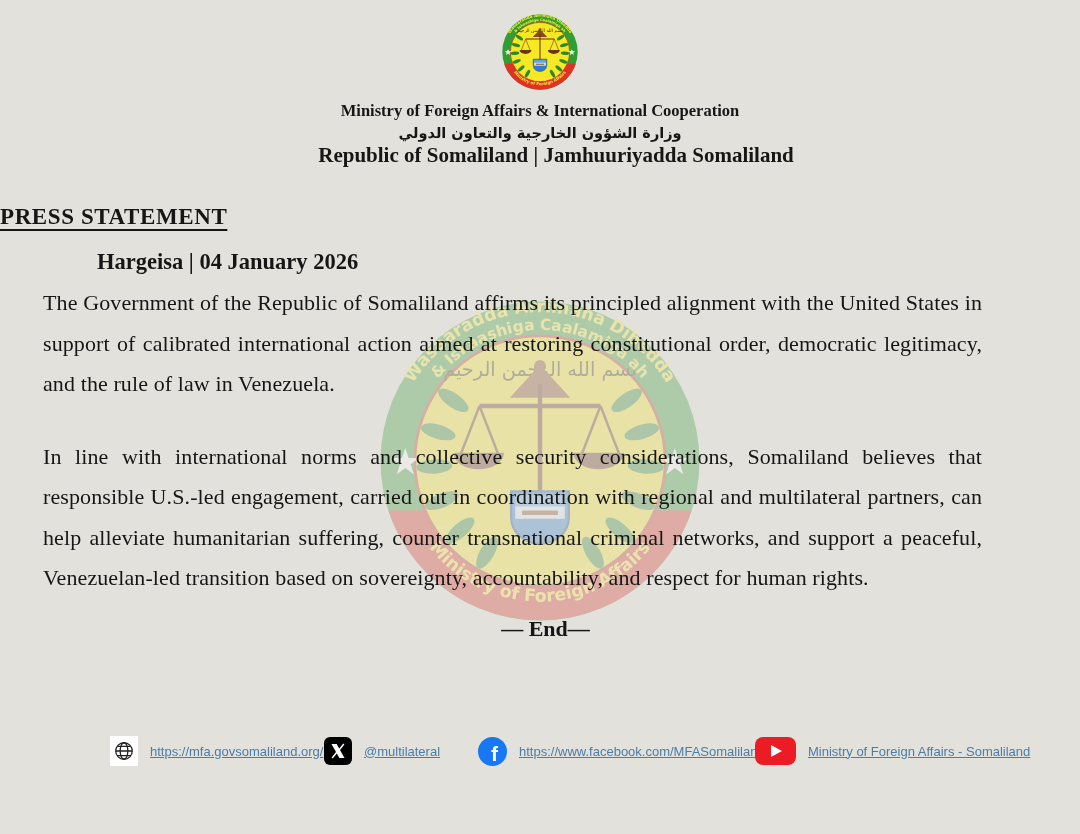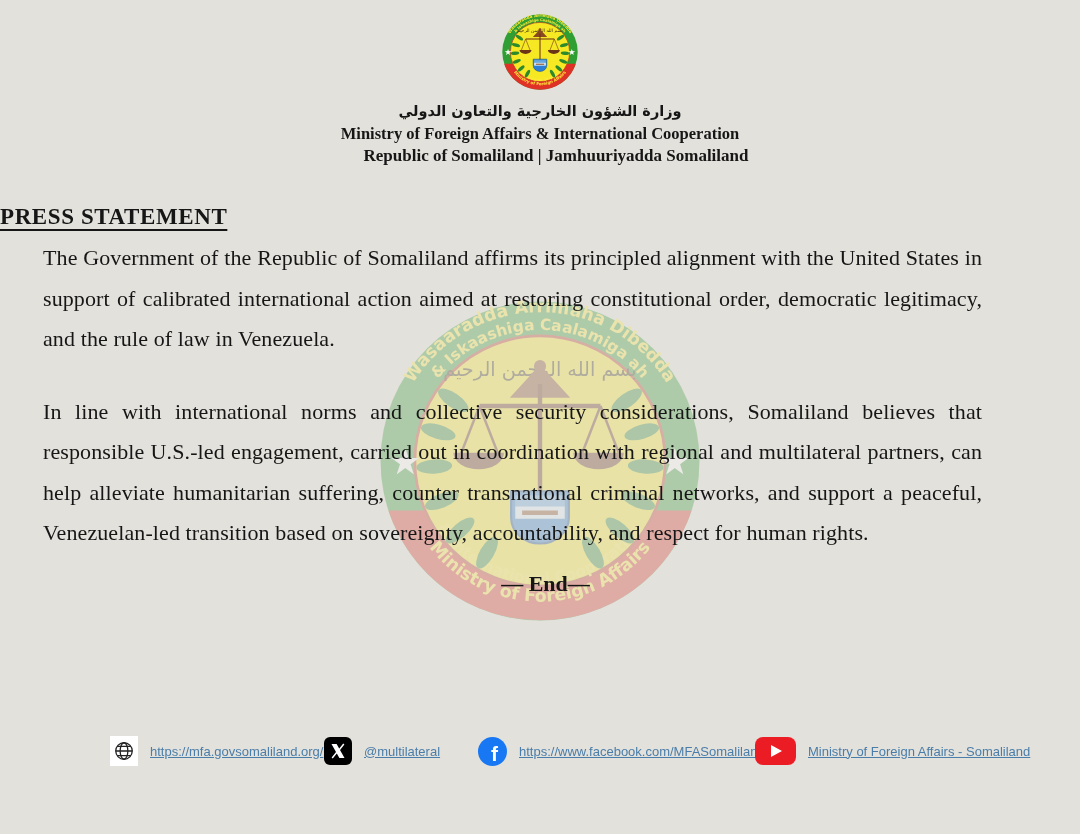--- a/index.html
+++ b/index.html
@@ -24,21 +24,21 @@
 
   .crest {
     display: block;
     width: 78px; height: 78px;
     margin: 13px auto 9px auto;
   }
   .hdr { text-align: center; font-weight: bold; }
   .hdr-somali  { font-size: 17.5px; line-height: 22px; letter-spacing: 0.2px; }
   .hdr-arabic  { font-family: "DejaVu Sans", sans-serif; font-size: 14.5px; line-height: 23px; font-weight: bold; }
   .hdr-english { font-size: 16.5px; line-height: 22px; }
-  .hdr-republic{ font-size: 17px; line-height: 21px; padding-left: 32px; }
+  .hdr-republic{ font-size: 21px; line-height: 21px; padding-left: 32px; }
 
   .statement-title {
     font-weight: bold;
     font-size: 23px;
     letter-spacing: 0.6px;
     margin-top: 38px;
     text-decoration: underline;
     text-decoration-thickness: 2px;
     text-underline-offset: 5px;
   }
@@ -155,25 +155,26 @@
 
 <svg class="watermark">
     <use href="#emblem"></use>
   </svg>
 
 <div class="content">
   <svg class="crest">
       <use href="#emblem"></use>
     </svg>
 
+  <div class="hdr hdr-english">Ministry of Foreign Affairs &amp; International Cooperation</div>
   <div class="hdr hdr-arabic">وزارة الشؤون الخارجية والتعاون الدولي</div>
-  <div class="hdr hdr-english">Ministry of Foreign Affairs &amp; International Cooperation</div>
   <div class="hdr hdr-republic">Republic of Somaliland | Jamhuuriyadda Somaliland</div>
 
   <div class="statement-title">PRESS STATEMENT</div>
+  <div class="dateline">Hargeisa | 04 January 2026</div>
 
   <div class="body-copy">
     <p class="para para-1">The Government of the Republic of Somaliland affirms its principled alignment with the United States in support of calibrated international action aimed at restoring constitutional order, democratic legitimacy, and the rule of law in Venezuela.</p>
     <p class="para para-2">In line with international norms and collective security considerations, Somaliland believes that responsible U.S.-led engagement, carried out in coordination with regional and multilateral partners, can help alleviate humanitarian suffering, counter transnational criminal networks, and support a peaceful, Venezuelan-led transition based on sovereignty, accountability, and respect for human rights.</p>
   </div>
 
   <div class="end-marker">— End—</div>
 </div>
 
 <div class="footer">

